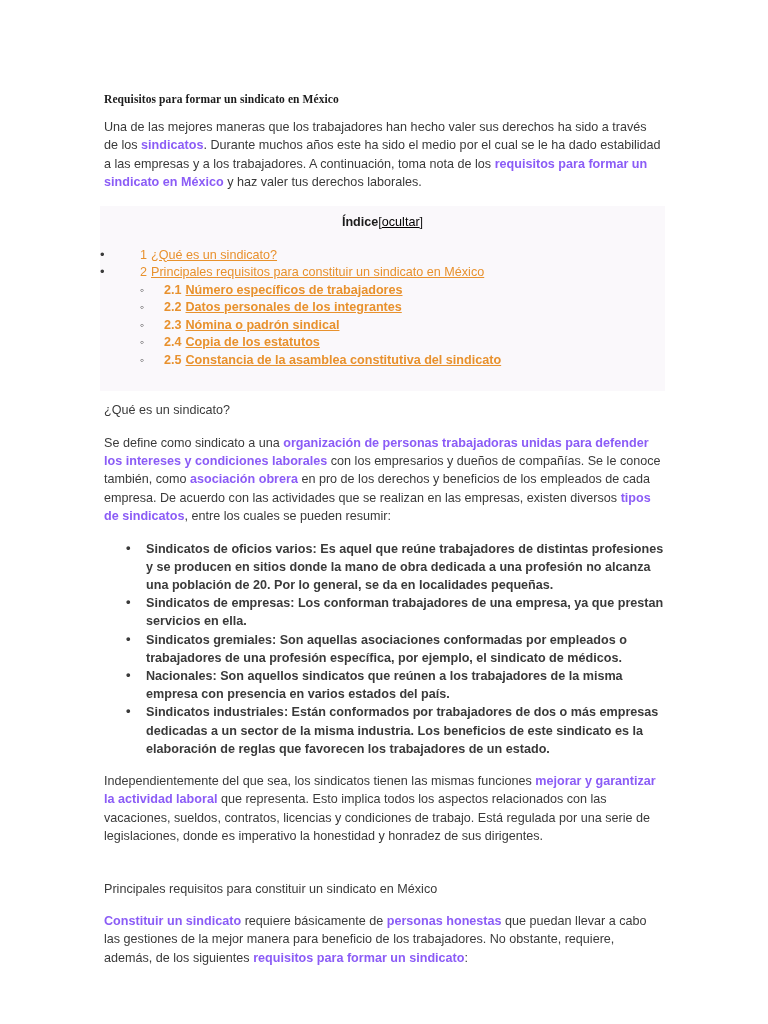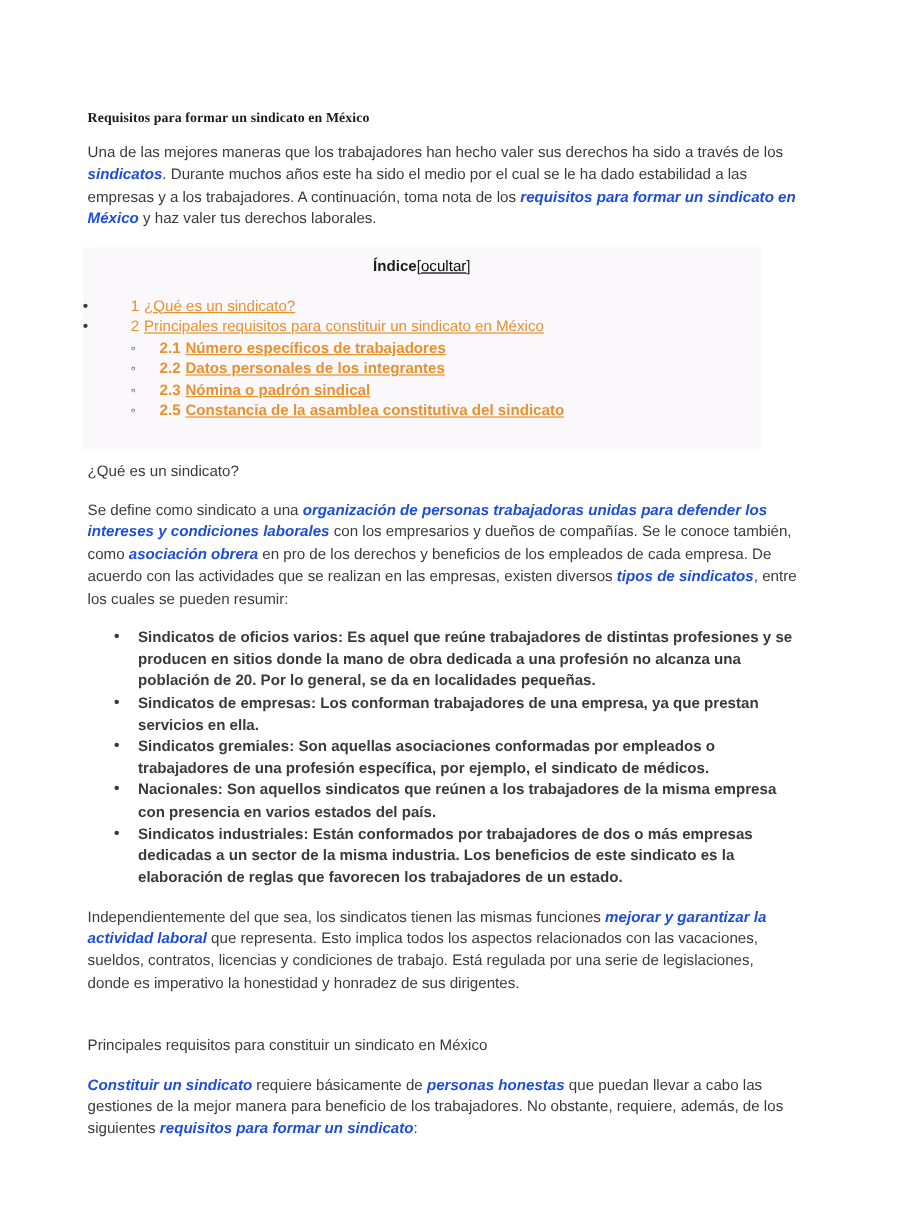--- a/index.html
+++ b/index.html
@@ -17,21 +17,21 @@
     position: relative;
   }
 
   .page {
     position: absolute;
     left: 0;
     top: 0;
     width: 768px;
     height: 1024px;
     box-sizing: border-box;
-    padding: 92px 104px 0 73px;
+    padding: 92px 104px 0 104px;
   }
 
   .doc-title {
     font-family: "Liberation Serif", serif;
     font-weight: bold;
     font-size: 11.5px;
     line-height: 14px;
     color: #1b1b1b;
     margin: 0 0 12px 0;
     letter-spacing: 0.1px;
@@ -40,22 +40,21 @@
   p.body-text {
     font-size: 12.6px;
     line-height: 18.4px;
     color: #3a3a3a;
     margin: 0 0 14px 0;
     text-align: left;
   }
 
   p.body-text b, .bold {
     font-weight: bold;
-    color: #1d4ed8;
-    font-style: italic;
+    color: #8b5cf6;
   }
 
   
   .toc-wrap {
     position: relative;
     margin: 6px 0 0 0;
   }
 
   .toc-box {
     background: #faf8fb;
@@ -189,20 +188,22 @@
         </li>
 
         <li class="toc-item-l1"><span class="toc-num">2</span><span class="toc-link">Principales requisitos para constituir un sindicato en México</span>
 
           <ul class="toc-l2">
             <li class="toc-item-l2"><span class="toc-num">2.1</span><span class="toc-link">Número específicos de trabajadores</span>
             </li>
             <li class="toc-item-l2"><span class="toc-num">2.2</span><span class="toc-link">Datos personales de los integrantes</span>
             </li>
             <li class="toc-item-l2"><span class="toc-num">2.3</span><span class="toc-link">Nómina o padrón sindical</span>
+            </li>
+            <li class="toc-item-l2"><span class="toc-num">2.4</span><span class="toc-link">Copia de los estatutos</span>
             </li>
             <li class="toc-item-l2"><span class="toc-num">2.5</span><span class="toc-link">Constancia de la asamblea constitutiva del sindicato</span>
             </li>
           </ul>
         </li>
       </ul>
     </div>
   </div>
 
   <div class="section-heading">¿Qué es un sindicato?</div>

